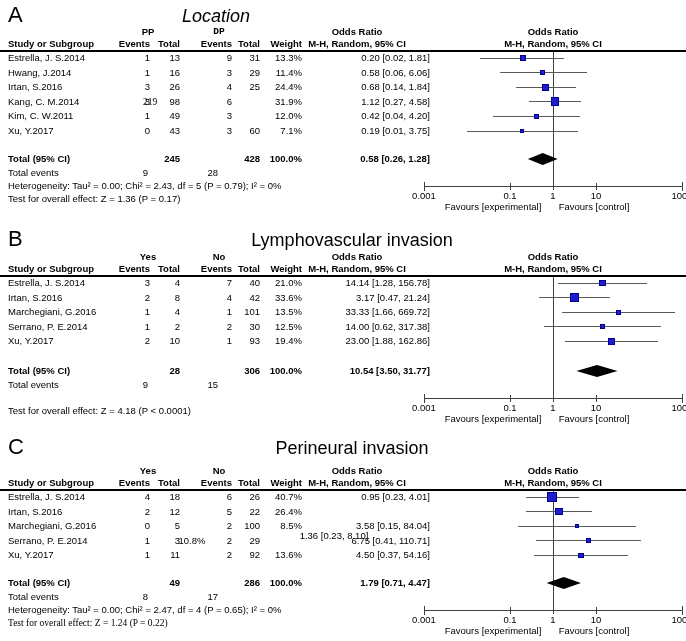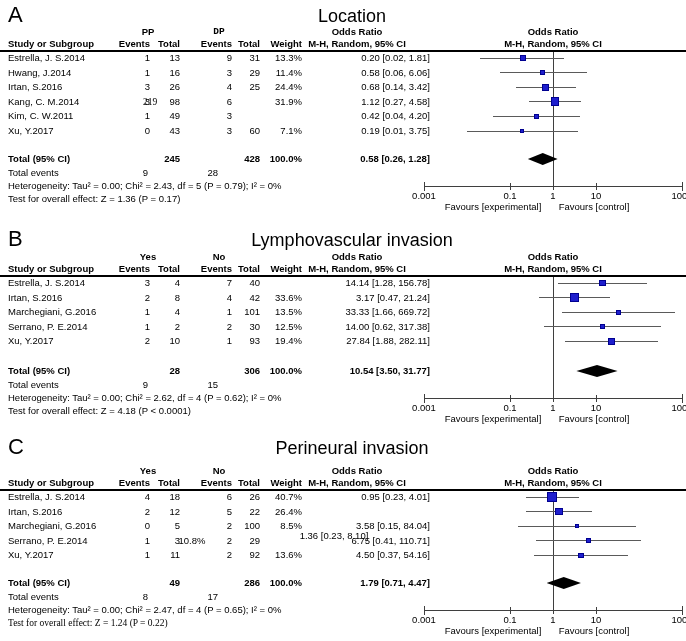--- a/index.html
+++ b/index.html
@@ -17,21 +17,21 @@
   .sq{position:absolute;background:#1e1ecd;border:1px solid #000090;box-sizing:border-box;z-index:3;}
   .dia{position:absolute;background:#000;z-index:3;
        clip-path:polygon(0 50%,50% 0,100% 50%,50% 100%);}
 </style>
 </head>
 <body>
 
 <div id="fig">
     <div class="" style="position: absolute; left: 0px; top: 0px; width: 686px; height: 217px;">
       <div class="t letter" style="top: 3px; left: 8px;">A</div>
-      <div class="t title" style="top: 5px; left: 182px; width: 340px; text-align: center;">Location</div>
+      <div class="t title" style="top: 5px; left: 182px; width: 340px; text-align: left; font-style: italic;">Location</div>
       <div class="t bold" style="top: 26px; left: -22px; width: 340px; text-align: center;">PP</div>
       <div class="t bold" style="top: 26px; left: 49px; width: 340px; text-align: center; font-family: Liberation Mono, monospace;">DP</div>
       <div class="t bold" style="top: 26px; left: 187px; width: 340px; text-align: center;">Odds Ratio</div>
       <div class="t bold" style="top: 26px; left: 383px; width: 340px; text-align: center;">Odds Ratio</div>
       <div class="t bold" style="top: 38px; left: 8px;">Study or Subgroup</div>
       <div class="t bold" style="top: 38px; left: -70px; width: 220px; text-align: right;">Events</div>
       <div class="t bold" style="top: 38px; left: -40px; width: 220px; text-align: right;">Total</div>
       <div class="t bold" style="top: 38px; left: 12px; width: 220px; text-align: right;">Events</div>
       <div class="t bold" style="top: 38px; left: 40px; width: 220px; text-align: right;">Total</div>
       <div class="t bold" style="top: 38px; left: 82px; width: 220px; text-align: right;">Weight</div>
@@ -56,36 +56,37 @@
       <div class="t" style="top: 66.6px; left: 82px; width: 220px; text-align: right;">11.4%</div>
       <div class="t" style="top: 66.6px; left: 210px; width: 220px; text-align: right;">0.58 [0.06, 6.06]</div>
       <div class="ci" style="left: 500.461px; top: 72.1px; width: 86.1858px;"></div>
       <div class="sq" style="left: 540.444px; top: 70.217px; width: 4.766px; height: 4.766px;"></div>
       <div class="t" style="top: 81.2px; left: 8px;">Irtan, S.2016</div>
       <div class="t" style="top: 81.2px; left: -70px; width: 220px; text-align: right;">3</div>
       <div class="t" style="top: 81.2px; left: -40px; width: 220px; text-align: right;">26</div>
       <div class="t" style="top: 81.2px; left: 12px; width: 220px; text-align: right;">4</div>
       <div class="t" style="top: 81.2px; left: 40px; width: 220px; text-align: right;">25</div>
       <div class="t" style="top: 81.2px; left: 82px; width: 220px; text-align: right;">24.4%</div>
-      <div class="t" style="top: 81.2px; left: 210px; width: 220px; text-align: right;">0.68 [0.14, 3.42]</div>
+      <div class="t" style="top: 81.2px; left: 210px; width: 220px; text-align: right;">0.68 [0.14, 1.84]</div>
       <div class="ci" style="left: 516.284px; top: 86.7px; width: 59.6796px;"></div>
       <div class="sq" style="left: 542.18px; top: 83.582px; width: 7.236px; height: 7.236px;"></div>
       <div class="t" style="top: 95.8px; left: 8px;">Kang, C. M.2014</div>
       <div class="t" style="top: 95.8px; left: -70px; width: 220px; text-align: right;">3</div>
       <div class="t" style="top: 95.8px; left: -40px; width: 220px; text-align: right;">98</div>
       <div class="t" style="top: 95.8px; left: 12px; width: 220px; text-align: right;">6</div>
       <div class="t" style="top: 95.8px; left: 40px; width: 220px; text-align: center; font-family: Liberation Serif, serif;">219</div>
       <div class="t" style="top: 95.8px; left: 82px; width: 220px; text-align: right;">31.9%</div>
       <div class="t" style="top: 95.8px; left: 210px; width: 220px; text-align: right;">1.12 [0.27, 4.58]</div>
       <div class="ci" style="left: 528.549px; top: 101.3px; width: 52.8686px;"></div>
       <div class="sq" style="left: 550.786px; top: 97.4695px; width: 8.661px; height: 8.661px;"></div>
       <div class="t" style="top: 110.4px; left: 8px;">Kim, C. W.2011</div>
       <div class="t" style="top: 110.4px; left: -70px; width: 220px; text-align: right;">1</div>
       <div class="t" style="top: 110.4px; left: -40px; width: 220px; text-align: right;">49</div>
       <div class="t" style="top: 110.4px; left: 12px; width: 220px; text-align: right;">3</div>
+      <div class="t" style="top: 110.4px; left: 82px; width: 220px; text-align: right;">12.0%</div>
       <div class="t" style="top: 110.4px; left: 210px; width: 220px; text-align: right;">0.42 [0.04, 4.20]</div>
       <div class="ci" style="left: 492.889px; top: 115.9px; width: 86.9111px;"></div>
       <div class="sq" style="left: 534.36px; top: 113.96px; width: 4.88px; height: 4.88px;"></div>
       <div class="t" style="top: 125px; left: 8px;">Xu, Y.2017</div>
       <div class="t" style="top: 125px; left: -70px; width: 220px; text-align: right;">0</div>
       <div class="t" style="top: 125px; left: -40px; width: 220px; text-align: right;">43</div>
       <div class="t" style="top: 125px; left: 12px; width: 220px; text-align: right;">3</div>
       <div class="t" style="top: 125px; left: 40px; width: 220px; text-align: right;">60</div>
       <div class="t" style="top: 125px; left: 82px; width: 220px; text-align: right;">7.1%</div>
       <div class="t" style="top: 125px; left: 210px; width: 220px; text-align: right;">0.19 [0.01, 3.75]</div>
@@ -131,20 +132,21 @@
       <div class="t bold" style="top: 46px; left: 82px; width: 220px; text-align: right;">Weight</div>
       <div class="t bold" style="top: 46px; left: 187px; width: 340px; text-align: center;">M-H, Random, 95% CI</div>
       <div class="t bold" style="top: 46px; left: 383px; width: 340px; text-align: center;">M-H, Random, 95% CI</div>
       <div class="hline" style="left: 0px; top: 58px; width: 686px;"></div>
       <div class="vline" style="left: 552.5px; top: 60px; height: 121px;"></div>
       <div class="t" style="top: 60px; left: 8px;">Estrella, J. S.2014</div>
       <div class="t" style="top: 60px; left: -70px; width: 220px; text-align: right;">3</div>
       <div class="t" style="top: 60px; left: -40px; width: 220px; text-align: right;">4</div>
       <div class="t" style="top: 60px; left: 12px; width: 220px; text-align: right;">7</div>
       <div class="t" style="top: 60px; left: 40px; width: 220px; text-align: right;">40</div>
+      <div class="t" style="top: 60px; left: 82px; width: 220px; text-align: right;">21.0%</div>
       <div class="t" style="top: 60px; left: 210px; width: 220px; text-align: right;">14.14 [1.28, 156.78]</div>
       <div class="ci" style="left: 557.61px; top: 65.5px; width: 89.7875px;"></div>
       <div class="sq" style="left: 599.174px; top: 62.705px; width: 6.59px; height: 6.59px;"></div>
       <div class="t" style="top: 74.6px; left: 8px;">Irtan, S.2016</div>
       <div class="t" style="top: 74.6px; left: -70px; width: 220px; text-align: right;">2</div>
       <div class="t" style="top: 74.6px; left: -40px; width: 220px; text-align: right;">8</div>
       <div class="t" style="top: 74.6px; left: 12px; width: 220px; text-align: right;">4</div>
       <div class="t" style="top: 74.6px; left: 40px; width: 220px; text-align: right;">42</div>
       <div class="t" style="top: 74.6px; left: 82px; width: 220px; text-align: right;">33.6%</div>
       <div class="t" style="top: 74.6px; left: 210px; width: 220px; text-align: right;">3.17 [0.47, 21.24]</div>
@@ -167,33 +169,32 @@
       <div class="t" style="top: 103.8px; left: 82px; width: 220px; text-align: right;">12.5%</div>
       <div class="t" style="top: 103.8px; left: 210px; width: 220px; text-align: right;">14.00 [0.62, 317.38]</div>
       <div class="ci" style="left: 544.073px; top: 109.3px; width: 116.495px;"></div>
       <div class="sq" style="left: 599.796px; top: 107.312px; width: 4.975px; height: 4.975px;"></div>
       <div class="t" style="top: 118.4px; left: 8px;">Xu, Y.2017</div>
       <div class="t" style="top: 118.4px; left: -70px; width: 220px; text-align: right;">2</div>
       <div class="t" style="top: 118.4px; left: -40px; width: 220px; text-align: right;">10</div>
       <div class="t" style="top: 118.4px; left: 12px; width: 220px; text-align: right;">1</div>
       <div class="t" style="top: 118.4px; left: 40px; width: 220px; text-align: right;">93</div>
       <div class="t" style="top: 118.4px; left: 82px; width: 220px; text-align: right;">19.4%</div>
-      <div class="t" style="top: 118.4px; left: 210px; width: 220px; text-align: right;">27.84 [1.88, 282.11]</div>
+      <div class="t" style="top: 118.4px; left: 210px; width: 220px; text-align: right;">23.00 [1.88, 162.86]</div>
       <div class="ci" style="left: 564.789px; top: 123.9px; width: 93.5792px;"></div>
       <div class="sq" style="left: 608.411px; top: 121.257px; width: 6.286px; height: 6.286px;"></div>
       <div class="t bold" style="top: 148px; left: 8px;">Total (95% CI)</div>
       <div class="t bold" style="top: 148px; left: -40px; width: 220px; text-align: right;">28</div>
       <div class="t bold" style="top: 148px; left: 40px; width: 220px; text-align: right;">306</div>
       <div class="t bold" style="top: 148px; left: 82px; width: 220px; text-align: right;">100.0%</div>
       <div class="t bold" style="top: 148px; left: 210px; width: 220px; text-align: right;">10.54 [3.50, 31.77]</div>
       <div class="dia" style="left: 576.395px; top: 148px; width: 41.1918px; height: 12px;"></div>
       <div class="t" style="top: 162px; left: 8px;">Total events</div>
       <div class="t" style="top: 162px; left: -72px; width: 220px; text-align: right;">9</div>
       <div class="t" style="top: 162px; left: -2px; width: 220px; text-align: right;">15</div>
-      <div class="t" style="top: 175px; left: 8px;">Heterogeneity: Tau² = 0.00; Chi² = 2.62, df = 4 (P = 0.62); I² = 0%</div>
       <div class="t" style="top: 188px; left: 8px;">Test for overall effect: Z = 4.18 (P &lt; 0.0001)</div>
       <div class="axis" style="left: 424px; top: 181px; width: 258px;"></div>
       <div class="tick" style="left: 423.5px; top: 177px; height: 9px;"></div>
       <div class="t" style="top: 185px; left: 254px; width: 340px; text-align: center;">0.001</div>
       <div class="tick" style="left: 509.5px; top: 178px; height: 7px;"></div>
       <div class="t" style="top: 185px; left: 340px; width: 340px; text-align: center;">0.1</div>
       <div class="tick" style="left: 552.5px; top: 178px; height: 7px;"></div>
       <div class="t" style="top: 185px; left: 383px; width: 340px; text-align: center;">1</div>
       <div class="tick" style="left: 595.5px; top: 178px; height: 7px;"></div>
       <div class="t" style="top: 185px; left: 426px; width: 340px; text-align: center;">10</div>

